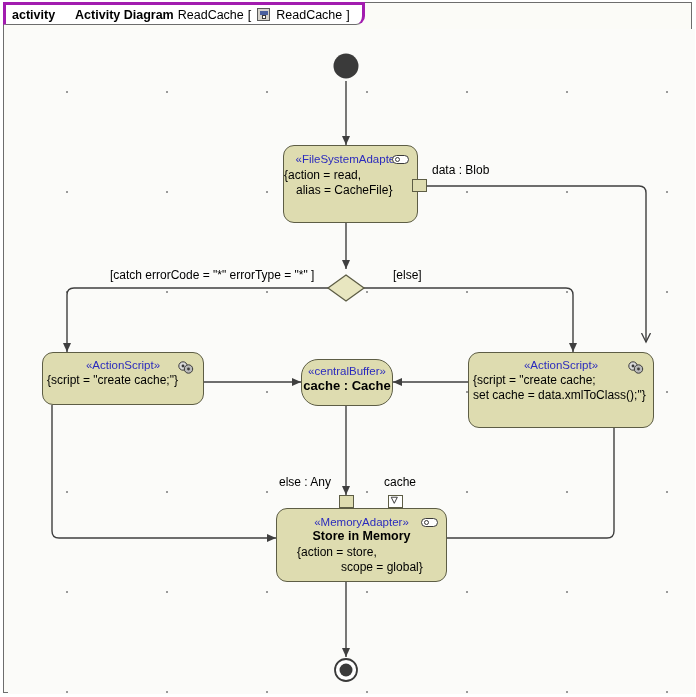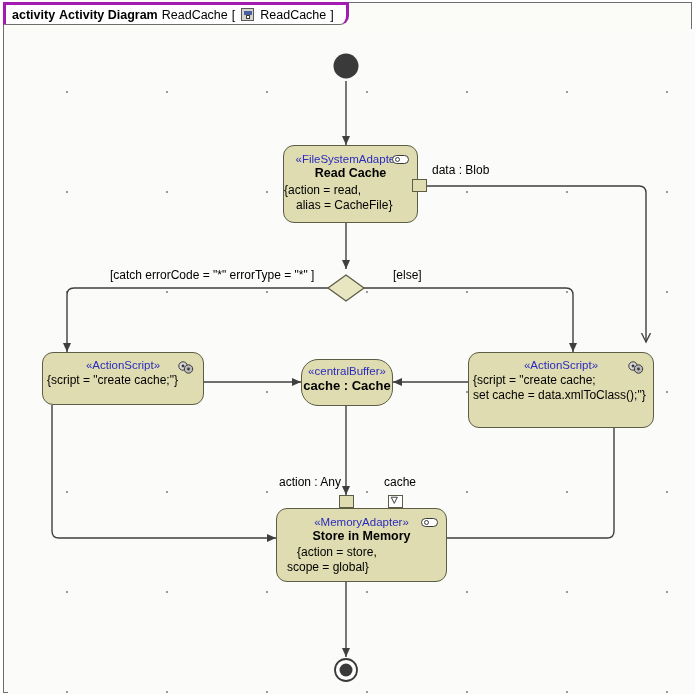--- a/index.html
+++ b/index.html
@@ -35,21 +35,21 @@
     border-bottom:1px solid #6d6d6d;
     box-sizing:border-box;
     padding:0 12px 0 6px;
     display:flex;align-items:center;gap:4px;
     font-size:12.5px;color:#000;
     border-radius:0 0 9px 0;
     white-space:nowrap;
     z-index:6;
   }
   .frame-tab .kw{font-weight:bold;}
-  .frame-tab .nm{font-weight:bold;}
+  .frame-tab .nm{font-weight:bold;margin-left:16px;}
   .frame-tab .plain{font-weight:normal;}
   .tabicon{
     display:inline-block;width:13px;height:13px;
     background:#d6d3cc;
     border:1px solid #5a5a5a;
     position:relative;margin:0 2px;
     box-sizing:border-box;
     flex:0 0 auto;
   }
   .tabicon:before{
@@ -165,21 +165,20 @@
 
         <polygon points="338,246 356,259 338,272 320,259" fill="#e8e6c0" stroke="#5d5d45" stroke-width="1.3"></polygon>
 
         <circle cx="338" cy="641" r="11" fill="#ffffff" stroke="#3a3a3a" stroke-width="1.8"></circle>
         <circle cx="338" cy="641" r="6.5" fill="#3a3a3a"></circle>
       </svg>
 
       <div class="node round" style="left:275px;top:116px;width:135px;height:78px;padding-top:6px;">
         <span class="adapter-icon" style="top:9px;"></span>
         <span class="stereo">«FileSystemAdapter»</span>
-        <span class="name">Read Cache</span>
         <span class="body left" style="margin-top:2px;">{action = read,</span>
         <span class="body left" style="padding-left:12px;">alias = CacheFile}</span>
       </div>
 
       <div class="pin" style="left:404px;top:150px;"></div>
       <div class="pin-label" style="left:424px;top:134px;">data : Blob</div>
 
       <div class="guard" style="left:102px;top:239px;">[catch errorCode = "*" errorType = "*" ]</div>
       <div class="guard" style="left:385px;top:239px;">[else]</div>
 
@@ -209,35 +208,35 @@
             <circle cx="11.5" cy="8" r="4.2" fill="#b9b9b9" stroke="#3a3a3a" stroke-width="1"></circle>
             <circle cx="11.5" cy="8" r="1.4" fill="#3a3a3a"></circle>
           </svg>
         </span>
         <span class="stereo">«ActionScript»</span>
         <span class="body left" style="padding-left:4px;margin-top:1px;">{script = "create cache;</span>
         <span class="body left" style="padding-left:4px;">set cache = data.xmlToClass();"}</span>
       </div>
 
       <div class="pin" style="left:331px;top:466px;"></div>
-      <div class="pin-label" style="left:271px;top:446px;">action : Any</div>
+      <div class="pin-label" style="left:271px;top:446px;">else : Any</div>
 
       <div class="pin stream" style="left:380px;top:466px;">
         <svg viewBox="0 0 15 13" width="12.6" height="10.6" style="position:absolute;left:0;top:0;">
           <path d="M2.5,1.5 L10,1.5 L6.25,9 Z" fill="none" stroke="#3a3a3a" stroke-width="1.2"></path>
         </svg>
       </div>
       <div class="pin-label" style="left:376px;top:446px;">cache</div>
 
       <div class="node round" style="left:268px;top:479px;width:171px;height:74px;padding-top:6px;">
         <span class="adapter-icon" style="top:9px;"></span>
         <span class="stereo">«MemoryAdapter»</span>
         <span class="name">Store in Memory</span>
         <span class="body left" style="padding-left:20px;margin-top:1px;">{action = store,</span>
-        <span class="body left" style="padding-left:10px;">scope = global}</span>
+        <span class="body left" style="padding-left:24px;margin-left:40px;">scope = global}</span>
       </div>
 
     </div>
   </div>
 
   <div class="frame-tab">
     <span class="kw">activity</span>
     <span class="nm">Activity Diagram</span>
     <span class="plain">ReadCache</span>
     <span class="plain">[</span>

